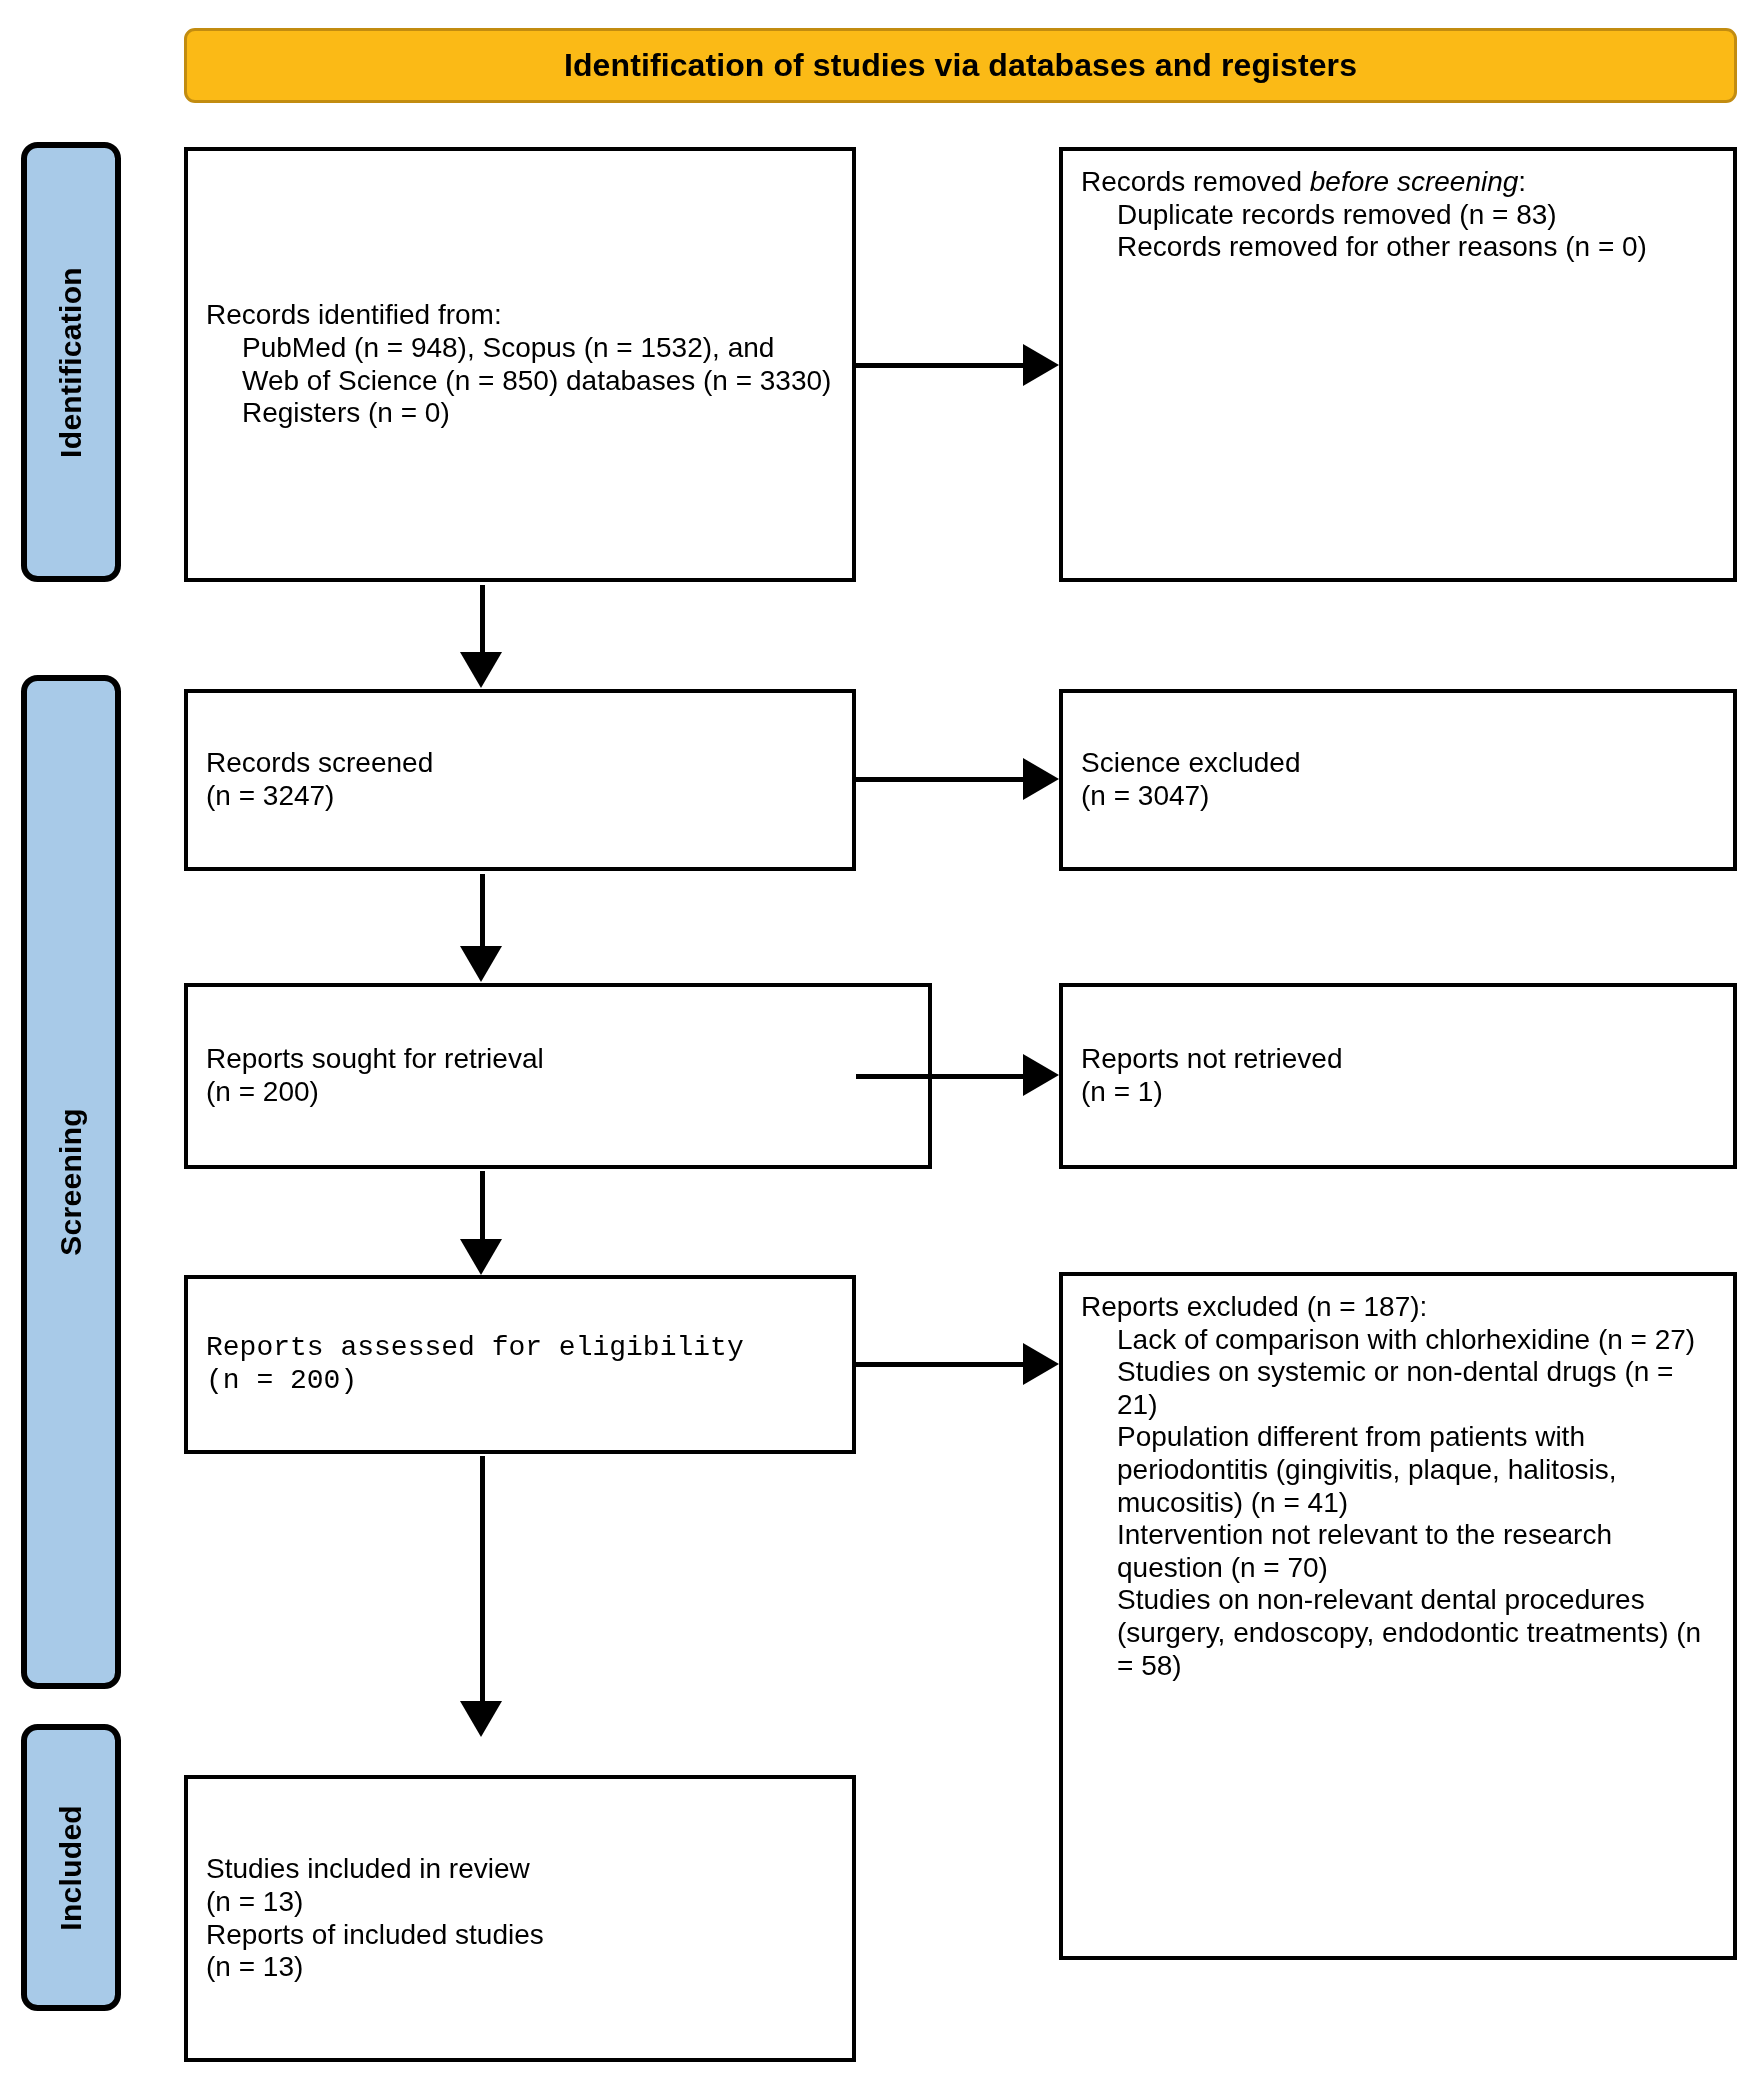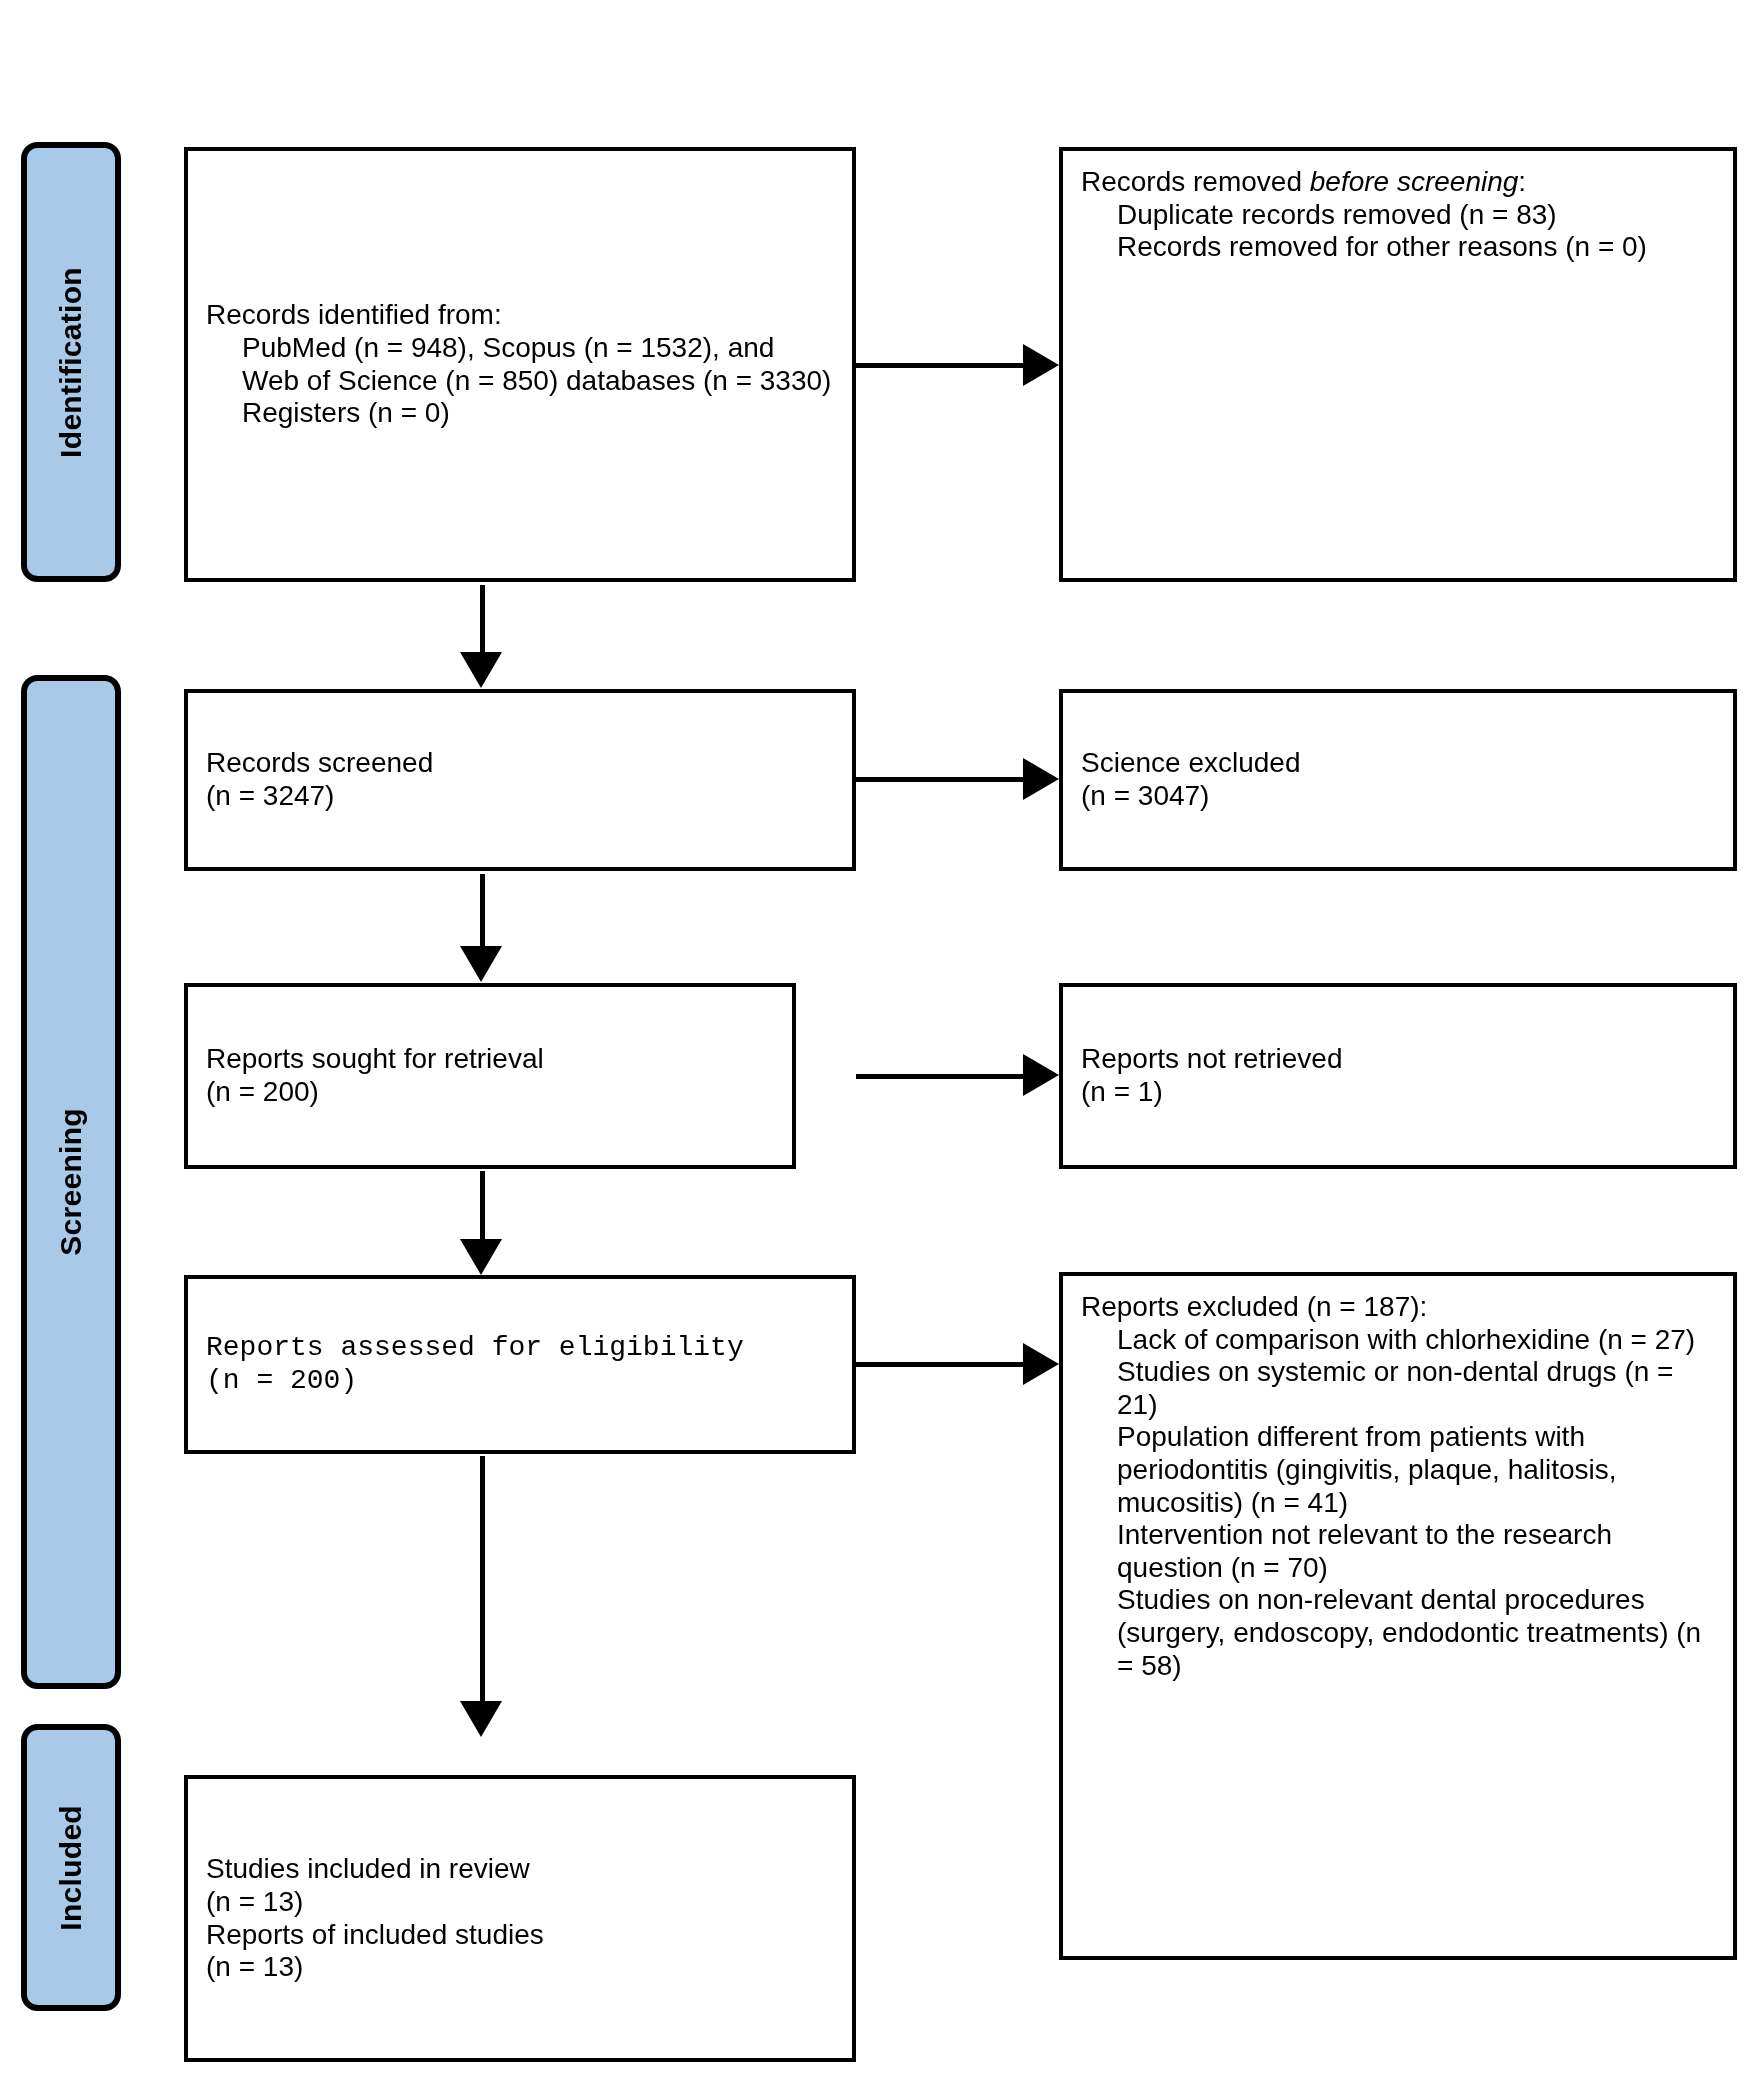--- a/index.html
+++ b/index.html
@@ -27,21 +27,21 @@
   
   .fbox{position:absolute;background:#fff;border:4.2px solid #000;box-sizing:border-box;
         padding:0 18px;display:flex;flex-direction:column;justify-content:center;}
   .fbox p{margin:0;font-size:28px;line-height:1.165;color:#000;white-space:pre-wrap;}
   .tight{justify-content:flex-start;padding-top:15px;}
 
   #box-identified{left:184px;top:147px;width:672px;height:435px;}
   #box-removed{left:1059px;top:147px;width:678px;height:435px;}
   #box-screened{left:184px;top:689px;width:672px;height:182px;}
   #box-excluded-screen{left:1059px;top:689px;width:678px;height:182px;}
-  #box-sought{left:184px;top:983px;width:612px;height:186px;}
+  #box-sought{left:184px;top:983px;width:748px;height:186px;}
   #box-notretrieved{left:1059px;top:983px;width:678px;height:186px;}
   #box-assessed{left:184px;top:1275px;width:672px;height:179px;font-family:Liberation Mono, monospace;}
   #box-reports-excluded{left:1059px;top:1272px;width:678px;height:688px;}
   #box-included{left:184px;top:1737px;width:672px;height:287px;margin-top:38px;}
 
   .indent{padding-left:36px;}
 
   
   .v-line{position:absolute;width:4.8px;background:#000;}
   .v-head{position:absolute;width:0;height:0;border-left:21.5px solid transparent;
@@ -66,20 +66,23 @@
   #hl3{left:856px;top:1074px;width:172px;}
   #hh3{left:1023px;top:1054px;}
   #hl4{left:856px;top:1362px;width:172px;}
   #hh4{left:1023px;top:1343px;}
 </style>
 </head>
 <body>
 
 <div id="stage">
 
+  <div class="banner">
+    <span class="banner-text">Identification of studies via databases and registers</span>
+  </div>
 
   <div class="stage-tab" id="tab-identification">
     <span>Identification</span>
   </div>
   <div class="stage-tab" id="tab-screening">
     <span>Screening</span>
   </div>
   <div class="stage-tab" id="tab-included">
     <span>Included</span>
   </div>

